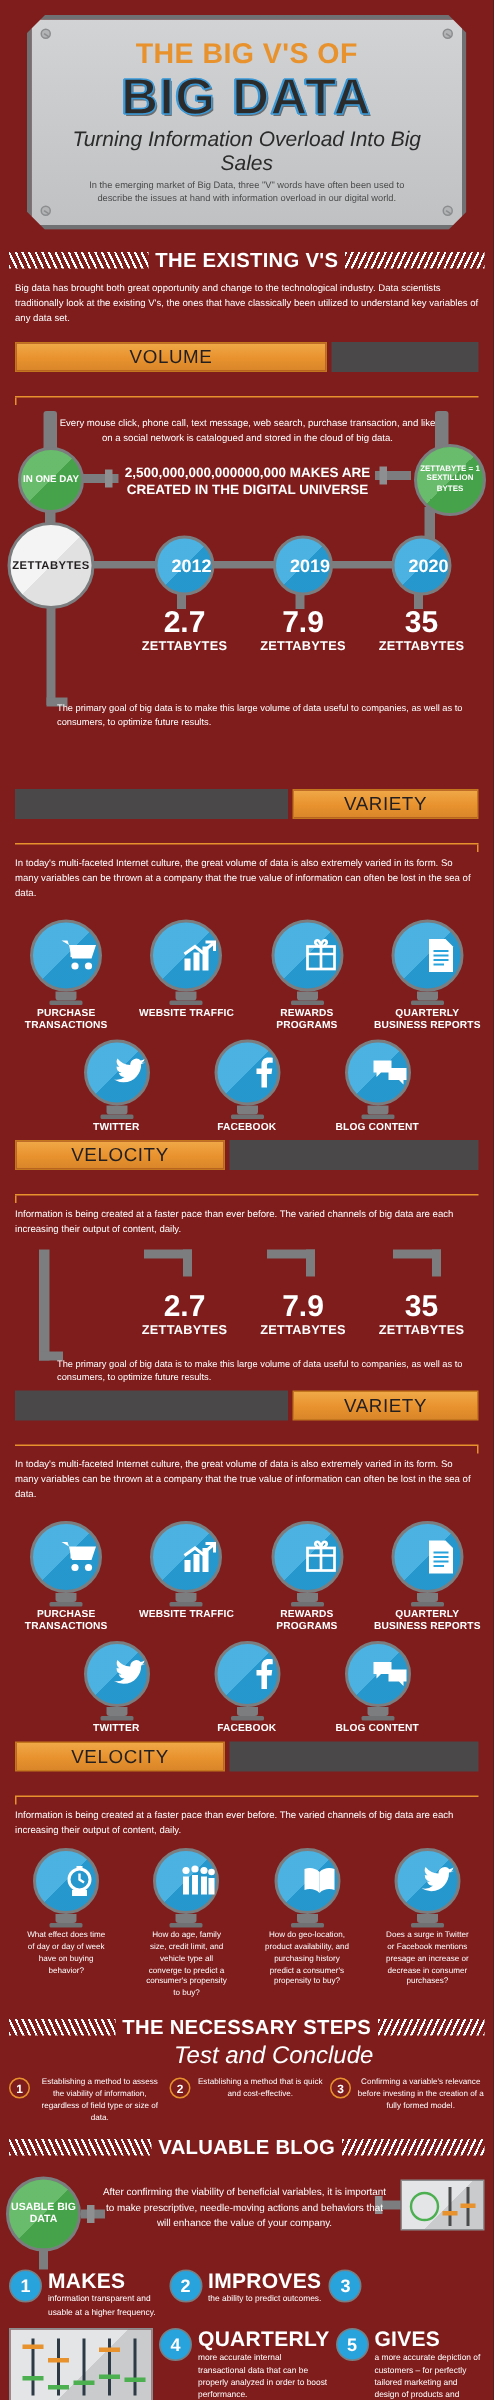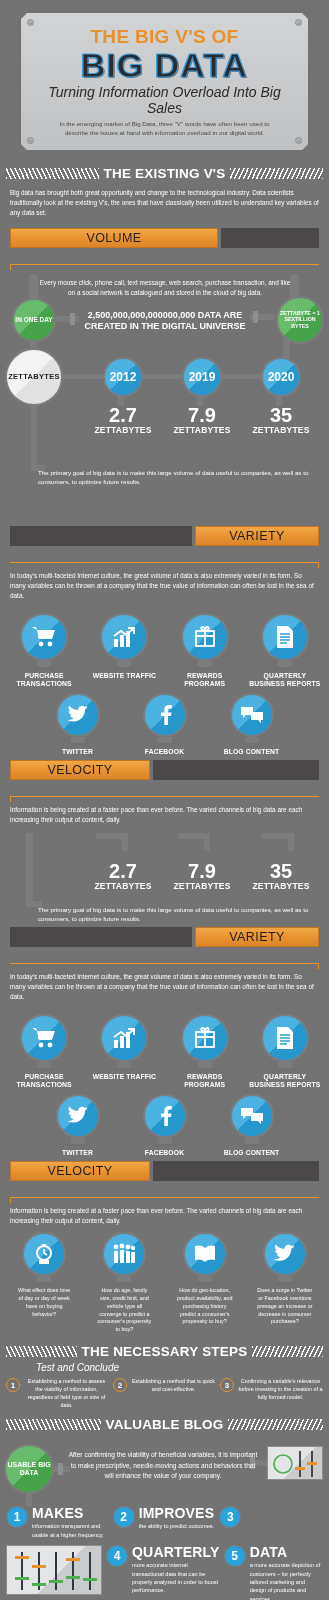--- a/index.html
+++ b/index.html
@@ -2,21 +2,21 @@
 <html><head>
 <meta charset="utf-8">
 <style>
   * { margin:0; padding:0; box-sizing:border-box; }
   body {
     width:329px; height:1600px; overflow:hidden;
     background:#231f20;
     font-family:"Liberation Sans", sans-serif;
     color:#ffffff;
   }
-  .page { width:329px; height:1600px; position:relative; background:#737373; }
+  .page { width:329px; height:1600px; position:relative; background:#7f1d1d; }
 
   
   .hdr-wrap { padding:10px 18px 6px; }
   .plaque {
     background:linear-gradient(180deg,#d2d3d5 0%,#bfc1c3 100%);
     border:3px solid #6f7173;
     position:relative;
     padding:14px 10px 12px;
     text-align:center;
     clip-path:polygon(12px 0,calc(100% - 12px) 0,100% 12px,100% calc(100% - 12px),calc(100% - 12px) 100%,12px 100%,0 calc(100% - 12px),0 12px);
@@ -33,21 +33,21 @@
         -webkit-text-stroke:1px #3a9ad9; }
   .t3 { color:#2b2b2b; font-size:14px; font-style:italic; line-height:1.15; margin-top:2px;}
   .t4 { color:#4a4a4a; font-size:6.2px; line-height:1.45; margin-top:4px; padding:0 16px;}
 
   
   .sect { display:flex; align-items:center; gap:5px; padding:7px 6px 4px; }
   .hatch-l, .hatch-r { flex:1; height:11px; }
   .hatch-l { background:repeating-linear-gradient(65deg,#fff 0 1.4px,transparent 1.4px 4px); }
   .hatch-r { background:repeating-linear-gradient(115deg,#fff 0 1.4px,transparent 1.4px 4px); }
   .sect h2 { font-size:13.5px; font-weight:bold; letter-spacing:.2px; white-space:nowrap; }
-  .sect-sub { text-align:left; font-size:10px; font-style:italic; margin-top:-1px;margin-left:36px; }
+  .sect-sub { text-align:center; font-size:16px; font-style:italic; margin-top:-1px;margin-left:36px; }
 
   .para { font-size:6.4px; line-height:1.55; padding:3px 10px 6px; }
 
   
   .vbar { position:relative; margin:4px 10px 0; height:36px; }
   .vbar .half { position:absolute; top:0; height:20px; }
   .vbar .on { background:linear-gradient(180deg,#f0a847 0%,#e8922e 55%,#d9862a 100%);
               border:1px solid #c4761f; display:flex; align-items:center; justify-content:center; }
   .vbar .on span { font-size:12.5px; color:#231f20; font-weight:500; letter-spacing:.4px; }
   .vbar .off { background:#4b4849; }
@@ -61,21 +61,21 @@
   .pipe { background:#7b7d7f; position:absolute; }
   .pipe-cap { background:#8d8f91; position:absolute; }
 
   
   .circ { border-radius:50%; display:flex; align-items:center; justify-content:center;
           text-align:center; position:relative; }
   .circ:after { content:""; position:absolute; inset:0; border-radius:50%;
                 background:linear-gradient(135deg,rgba(255,255,255,.16) 0 50%,rgba(0,0,0,.07) 50% 100%); }
   .circ > * { position:relative; z-index:2; }
   .c-green { background:#4caf50; border:2px solid #7b7d7f; }
-  .c-blue  { background:#29a3dc; border:2px solid #7b7d7f; }
+  .c-blue  { background:#29a3dc; border:2px solid #7b7d7f;justify-content:flex-end; }
   .c-white { background:#f2f2f2; border:2px solid #7b7d7f; color:#231f20; }
 
   
   .volume { position:relative; height:250px; margin-top:2px; }
   .vol-note { position:absolute; left:36px; top:6px; width:258px; font-size:6.4px;
               line-height:1.5; text-align:center; }
   .bigbytes { position:absolute; left:62px; top:38px; width:206px; text-align:center;
               font-size:9px; font-weight:bold; line-height:1.25; }
   .zet-circle { position:absolute; left:5px; top:76px; width:58px; height:58px; font-size:7.5px;
                 font-weight:bold; letter-spacing:.3px; }
@@ -196,21 +196,21 @@
     <div class="pipe" style="left:197px;top:120px;width:6px;height:14px;"></div>
     <div class="pipe" style="left:276px;top:120px;width:6px;height:14px;"></div>
 
     <div class="vol-note">Every mouse click, phone call, text message, web search, purchase transaction, and like on a social network is catalogued and stored in the cloud of big data.</div>
 
     <div class="circ c-green inone">
       <span>IN ONE DAY</span>
     </div>
 
     <div class="bigbytes">
-      <div>2,500,000,000,000000,000 DATA ARE</div>
+      <div>2,500,000,000,000000,000 MAKES ARE</div>
       <div>CREATED IN THE DIGITAL UNIVERSE</div>
     </div>
 
     <div class="circ c-green zetdef">
       <span>ZETTABYTE = 1 SEXTILLION BYTES</span>
     </div>
 
     <div class="circ c-white zet-circle">
       <span>ZETTABYTES</span>
     </div>
@@ -628,21 +628,21 @@
     <div class="mcell">
       <div class="mbadge">4</div>
       <div>
         <div class="mtitle">QUARTERLY</div>
         <div class="mbody">more accurate internal transactional data that can be properly analyzed in order to boost performance.</div>
       </div>
     </div>
     <div class="mcell">
       <div class="mbadge">5</div>
       <div>
-        <div class="mtitle">DATA</div>
+        <div class="mtitle">GIVES</div>
         <div class="mbody">a more accurate depiction of customers – for perfectly tailored marketing and design of products and services.</div>
       </div>
     </div>
   </div>
 
   <div class="five">
     <div class="pipe" style="left:26px;top:0px;width:6px;height:22px;"></div>
     <div class="circ c-green fivecirc">
       <span>5%</span>
     </div>

